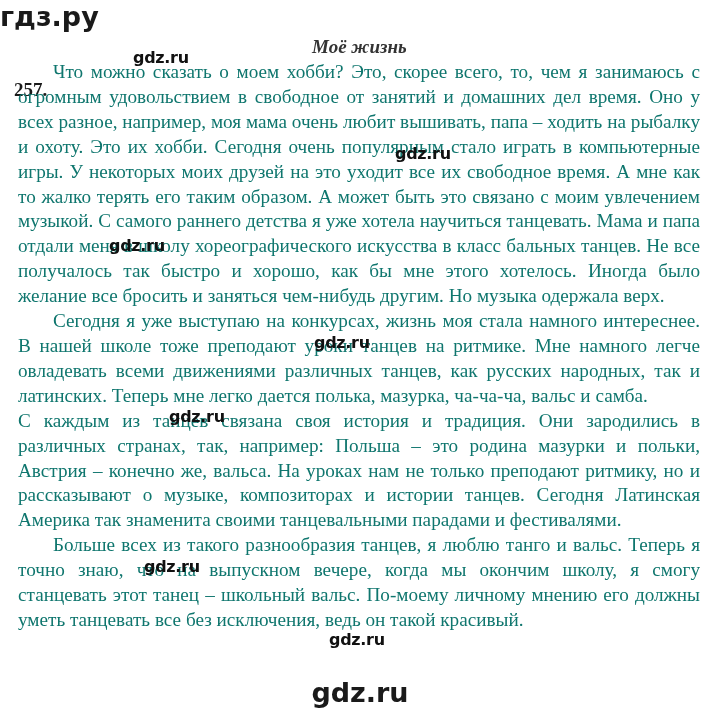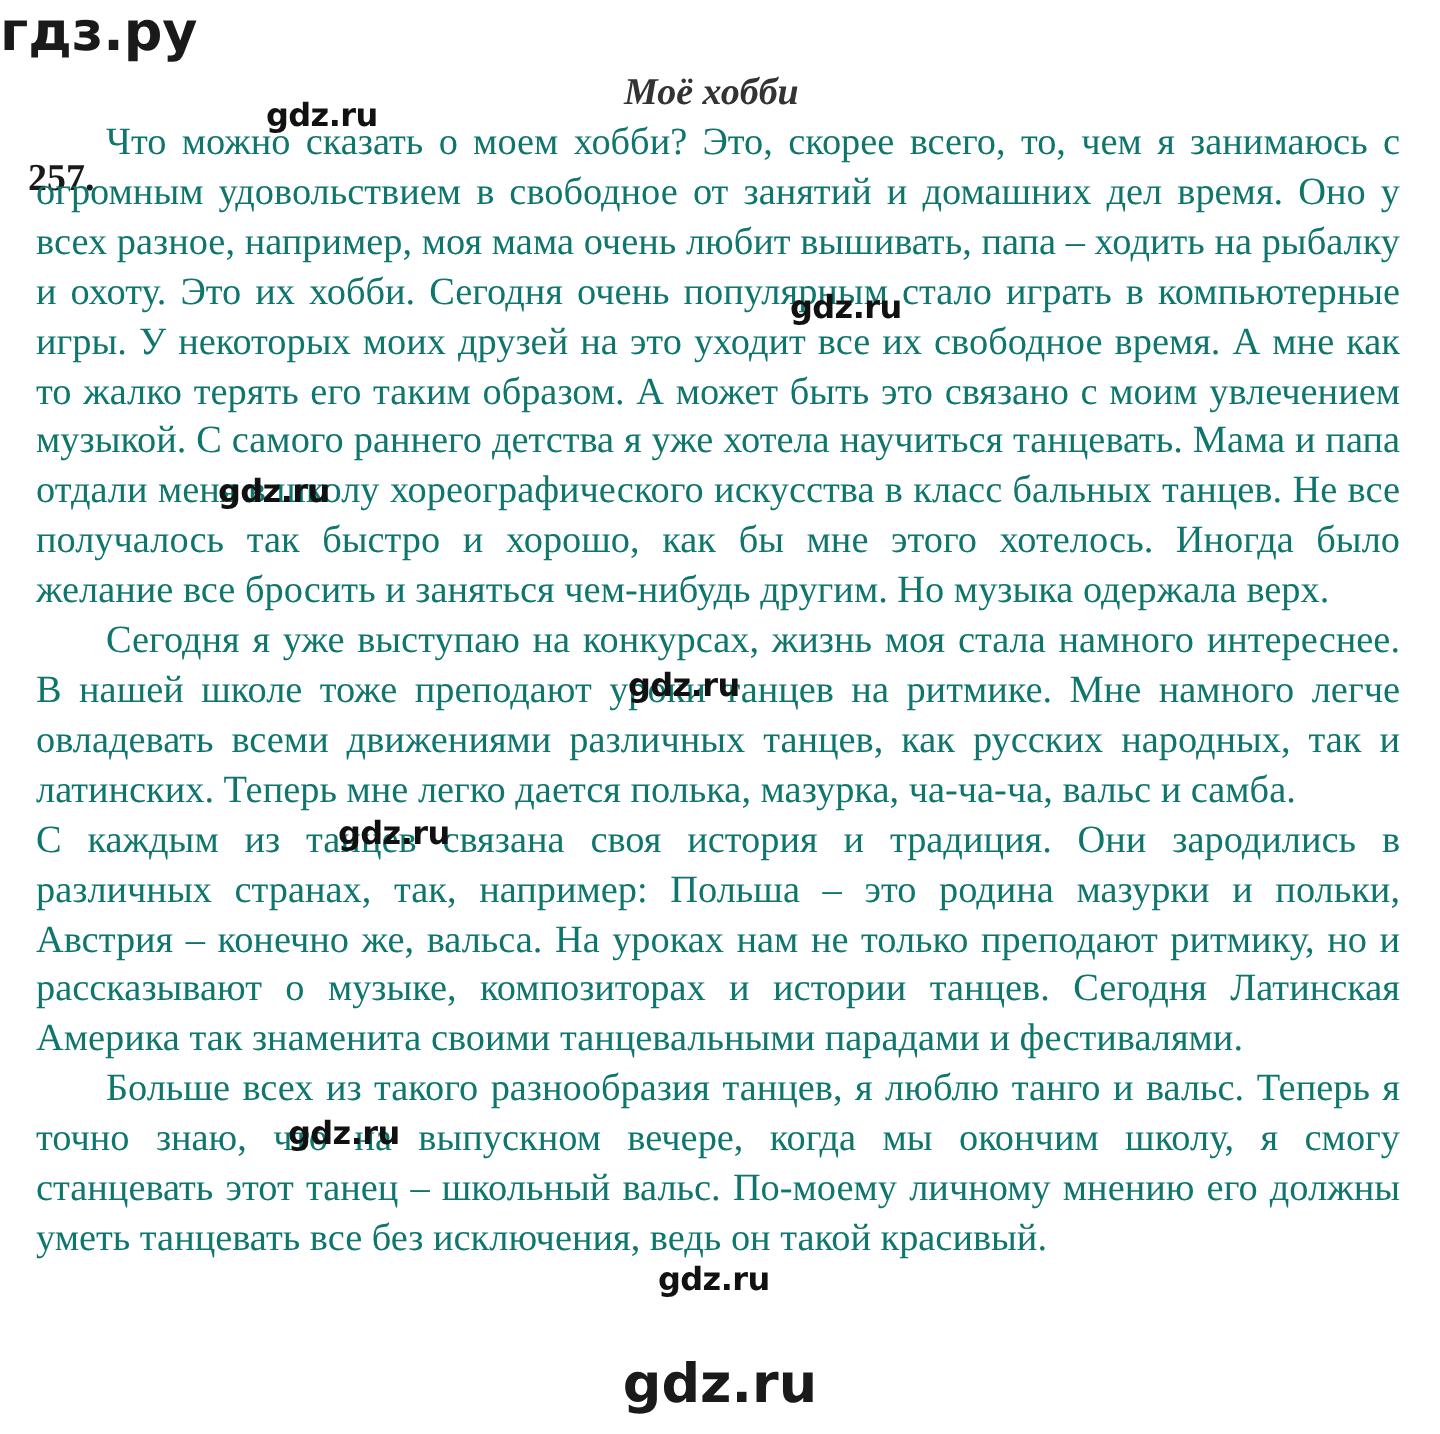--- a/index.html
+++ b/index.html
@@ -32,21 +32,21 @@
       position: absolute; font-family: "DejaVu Sans", sans-serif; font-weight: bold;
       font-size: 16px; color: #111; letter-spacing: -0.3px;
     }
   </style>
 </head>
 <body>
 
 <div class="site-header">гдз.ру</div>
 
 <div class="ex-number">257.</div>
-<div class="ex-title">Моё хобби</div>
+<div class="ex-title">Моё жизнь</div>
 
 <div class="text-block">
   <p class="indent">Что можно сказать о моем хобби? Это, скорее всего, то, чем я занимаюсь с огромным удовольствием в свободное от занятий и домашних дел время. Оно у всех разное, например, моя мама очень любит вышивать, папа – ходить на рыбалку и охоту. Это их хобби. Сегодня очень популярным стало играть в компьютерные игры. У некоторых моих друзей на это уходит все их свободное время. А мне как то жалко терять его таким образом. А может быть это связано с моим увлечением музыкой. С самого раннего детства я уже хотела научиться танцевать. Мама и папа отдали меня в школу хореографического искусства в класс бальных танцев. Не все получалось так быстро и хорошо, как бы мне этого хотелось. Иногда было желание все бросить и заняться чем-нибудь другим. Но музыка одержала верх.</p>
   <p class="indent">Сегодня я уже выступаю на конкурсах, жизнь моя стала намного интереснее. В нашей школе тоже преподают уроки танцев на ритмике. Мне намного легче овладевать всеми движениями различных танцев, как русских народных, так и латинских. Теперь мне легко дается полька, мазурка, ча-ча-ча, вальс и самба.</p>
   <p>С каждым из танцев связана своя история и традиция. Они зародились в различных странах, так, например: Польша – это родина мазурки и польки, Австрия – конечно же, вальса. На уроках нам не только преподают ритмику, но и рассказывают о музыке, композиторах и истории танцев. Сегодня Латинская Америка так знаменита своими танцевальными парадами и фестивалями.</p>
   <p class="indent">Больше всех из такого разнообразия танцев, я люблю танго и вальс. Теперь я точно знаю, что на выпускном вечере, когда мы окончим школу, я смогу станцевать этот танец – школьный вальс. По-моему личному мнению его должны уметь танцевать все без исключения, ведь он такой красивый.</p>
 </div>
 
 <div class="wm" style="left:133px;top:48px">gdz.ru</div>
 <div class="wm" style="left:395px;top:144px">gdz.ru</div>

